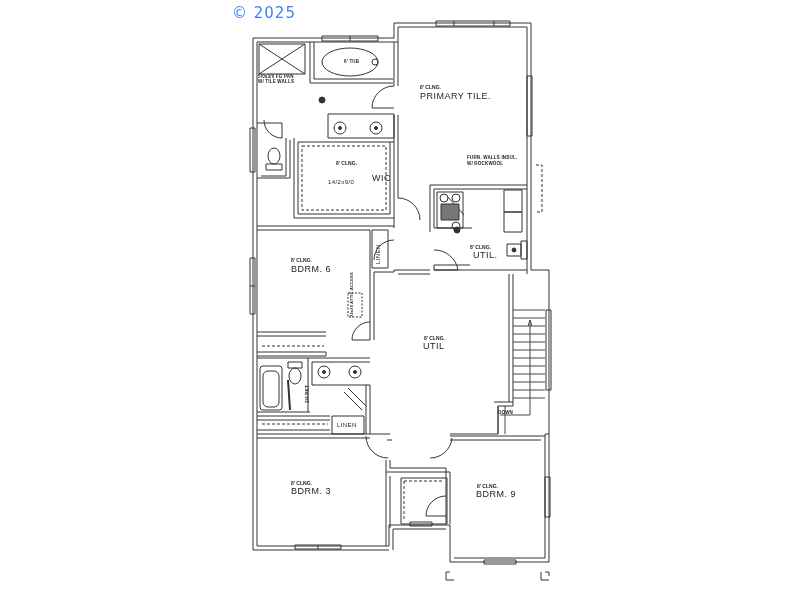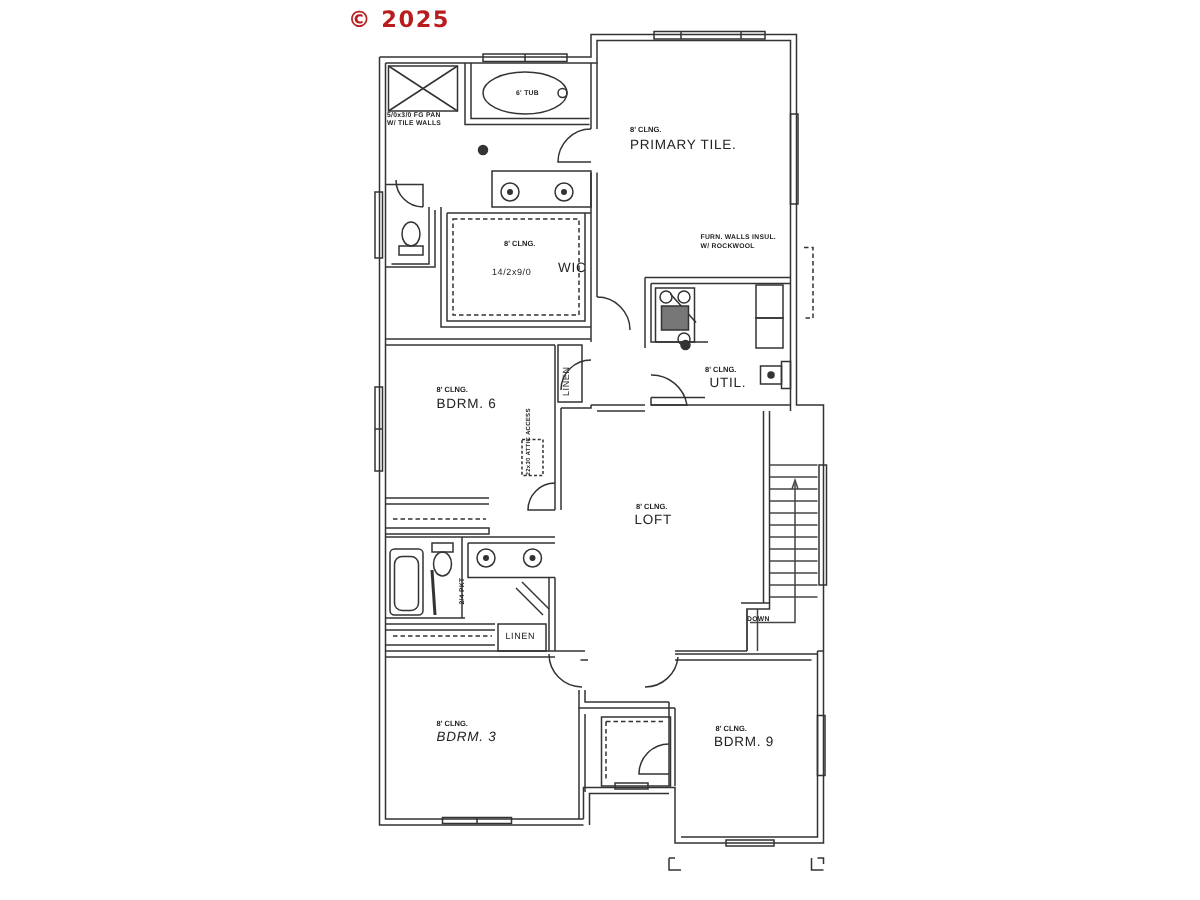--- a/index.html
+++ b/index.html
@@ -1,18 +1,18 @@
 <!DOCTYPE html>
 <html><head>
 <meta charset="utf-8">
 <style>
   html, body { margin: 0; padding: 0; background: #ffffff; }
   body { width: 800px; height: 600px; position: relative; overflow: hidden; font-family: "Liberation Sans", sans-serif; }
   #plan { position: absolute; left: 0; top: 0; width: 800px; height: 600px; }
-  .copyright { position: absolute; left: 232px; top: 4px; font-size: 15px; color: #b91c1c; letter-spacing: 1px; font-family: "DejaVu Sans", sans-serif; font-weight: bold; }
+  .copyright { position: absolute; left: 232px; top: 4px; font-size: 15px; color: #3b82f6; letter-spacing: 1px; font-family: "DejaVu Sans", sans-serif; }
   .lbl { position: absolute; color: #222; font-family: "Liberation Sans", sans-serif; white-space: nowrap; line-height: 1; }
   .clng { font-size: 5px; font-weight: bold; }
   .room { font-size: 9px; letter-spacing: 0.5px; }
   .note { font-size: 4.5px; font-weight: bold; letter-spacing: 0.2px; }
   .small { font-size: 6px; letter-spacing: 0.4px; }
   .vert { transform: rotate(-90deg); transform-origin: left top; }
   svg * { vector-effect: non-scaling-stroke; }
 </style>
 </head>
 <body>
@@ -228,24 +228,24 @@
 <div class="lbl room" style="left:338px;top:174px;margin-left:34px;">WIC</div>
 <div class="lbl small" style="left:328px;top:179px;">14/2x9/0</div>
 
 <div class="lbl clng" style="left:470px;top:245px;">8' CLNG.</div>
 <div class="lbl room" style="left:473px;top:251px;">UTIL.</div>
 
 <div class="lbl clng" style="left:291px;top:258px;">8' CLNG.</div>
 <div class="lbl room" style="left:291px;top:265px;">BDRM. 6</div>
 
 <div class="lbl clng" style="left:424px;top:336px;">8' CLNG.</div>
-<div class="lbl room" style="left:423px;top:342px;">LOFT</div>
+<div class="lbl room" style="left:423px;top:342px;">UTIL</div>
 
 <div class="lbl clng" style="left:291px;top:481px;">8' CLNG.</div>
-<div class="lbl room" style="left:291px;top:487px;font-style:italic;">BDRM. 3</div>
+<div class="lbl room" style="left:291px;top:487px;">BDRM. 3</div>
 
 <div class="lbl clng" style="left:477px;top:484px;">8' CLNG.</div>
 <div class="lbl room" style="left:476px;top:490px;">BDRM. 9</div>
 
 <div class="lbl note" style="left:258px;top:75px;">5/0x3/0 FG PAN</div>
 <div class="lbl note" style="left:258px;top:80px;">W/ TILE WALLS</div>
 <div class="lbl note" style="left:344px;top:60px;">6' TUB</div>
 <div class="lbl note" style="left:467px;top:156px;">FURN. WALLS INSUL.</div>
 <div class="lbl note" style="left:467px;top:162px;">W/ ROCKWOOL</div>
 

